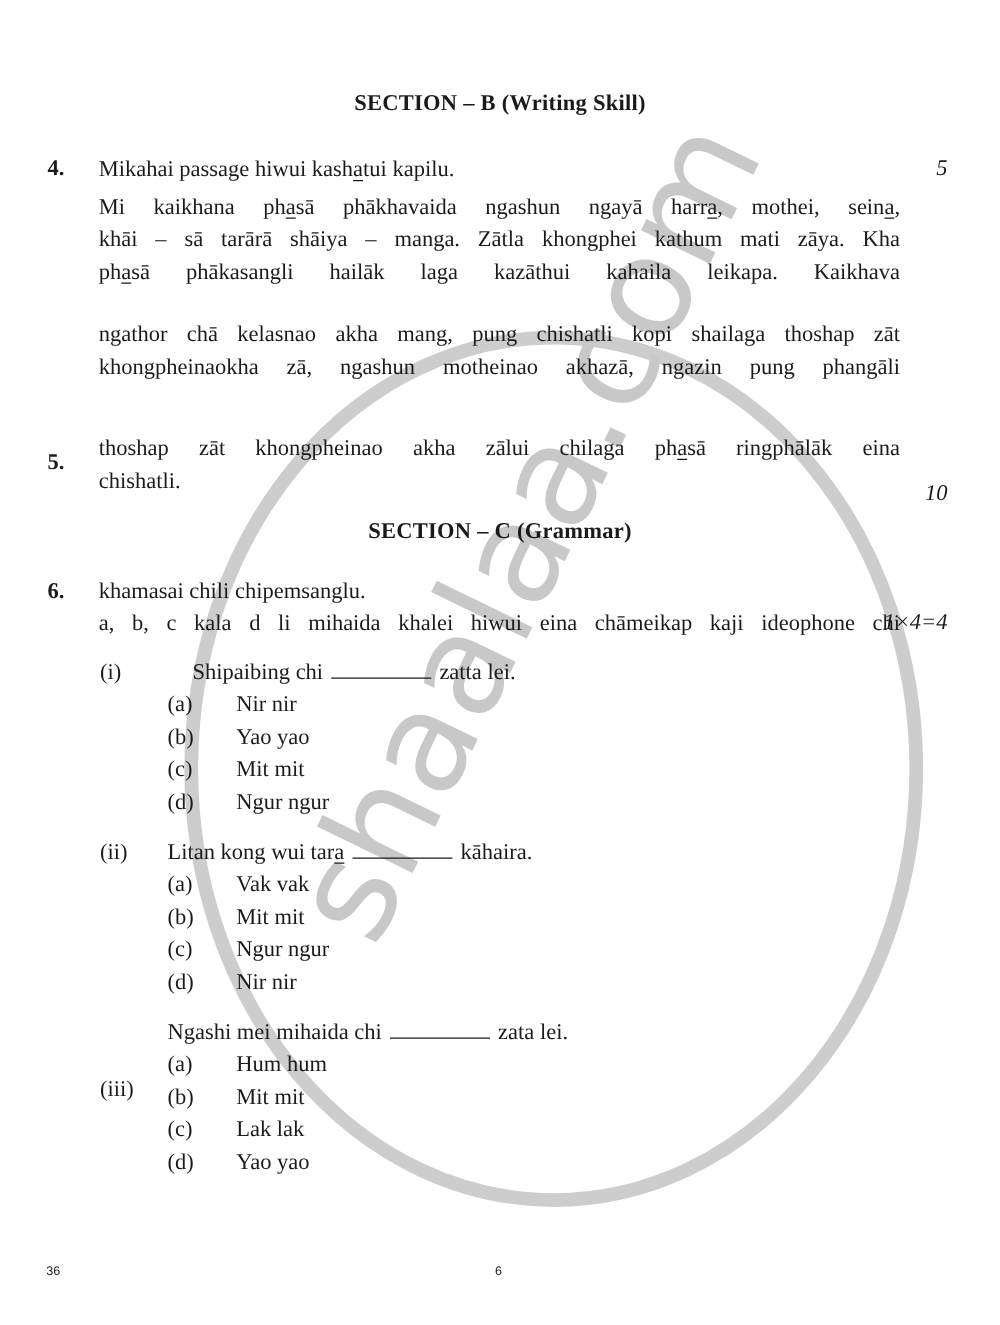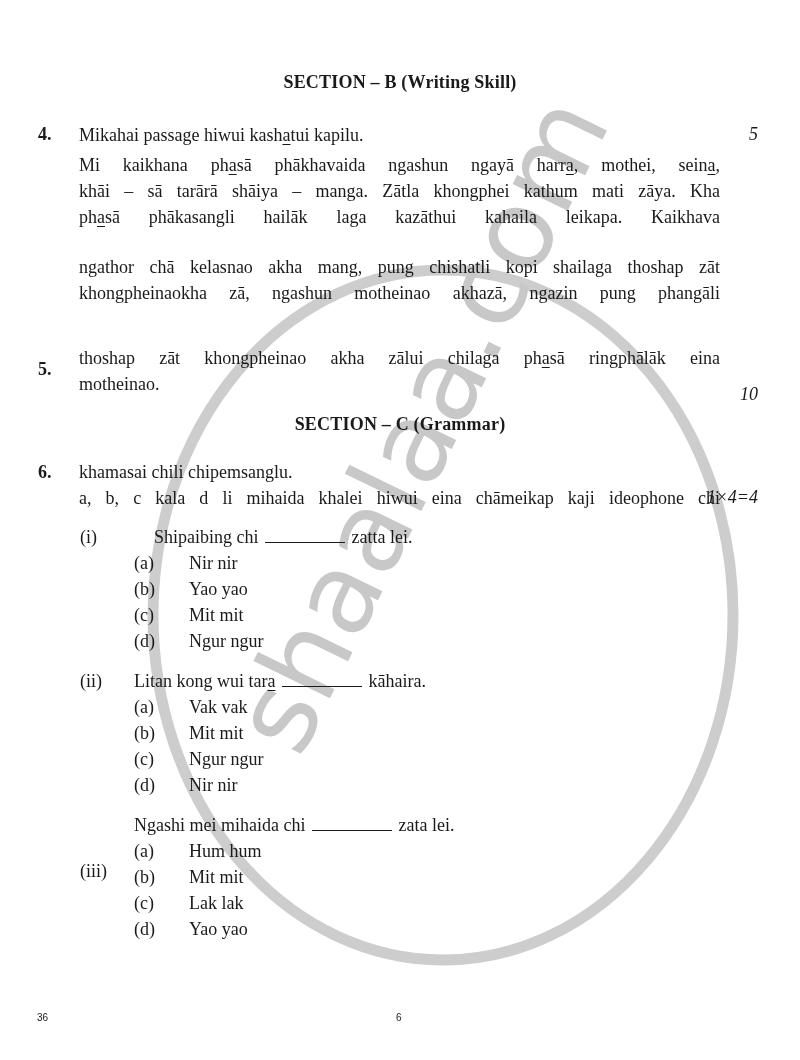--- a/index.html
+++ b/index.html
@@ -60,21 +60,21 @@
     <div class="text" style="top:122px;">Mikahai passage hiwui kash<u>a</u>tui kapilu.</div>
     <div class="marks" style="top:124px;">5</div>
 
     <div class="text justify-full" style="top:152px;">
       <div style="text-align:justify;text-align-last:justify;">Mi kaikhana ph<u>a</u>sā phākhavaida ngashun ngayā harr<u>a</u>, mothei, sein<u>a</u>,</div>
       <div style="text-align:justify;text-align-last:justify;">khāi – sā tarārā shāiya – manga. Zātla khongphei kathum mati zāya. Kha</div>
       <div style="text-align:justify;text-align-last:justify;">ph<u>a</u>sā phākasangli hailāk laga kazāthui kahaila leikapa. Kaikhava</div>
       <div style="text-align:justify;text-align-last:justify;margin-top:24px;">ngathor chā kelasnao akha mang, pung chishatli kopi shailaga thoshap zāt</div>
       <div style="text-align:justify;text-align-last:justify;">khongpheinaokha zā, ngashun motheinao akhazā, ngazin pung phangāli</div>
       <div style="text-align:justify;text-align-last:justify;margin-top:39px;">thoshap zāt khongpheinao akha zālui chilaga ph<u>a</u>sā ringphālāk eina</div>
-      <div>motheinao.</div>
+      <div>chishatli.</div>
     </div>
 
     <div class="q-num" style="top:359px;">5.</div>
     <div class="marks" style="top:384px;">10</div>
 
     <div class="section-heading" style="top:414px;">SECTION – C (Grammar)</div>
 
     <div class="q-num" style="top:462px;">6.</div>
     <div class="text justify-full" style="top:459px;">
       <div>khamasai chili chipemsanglu.</div>

